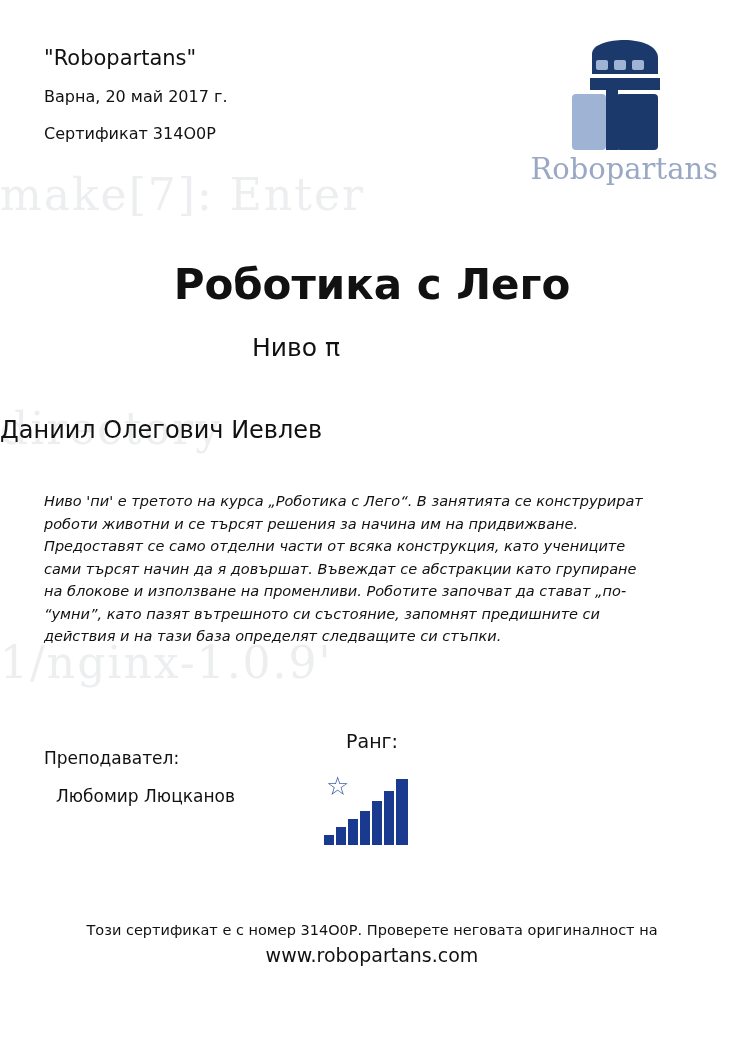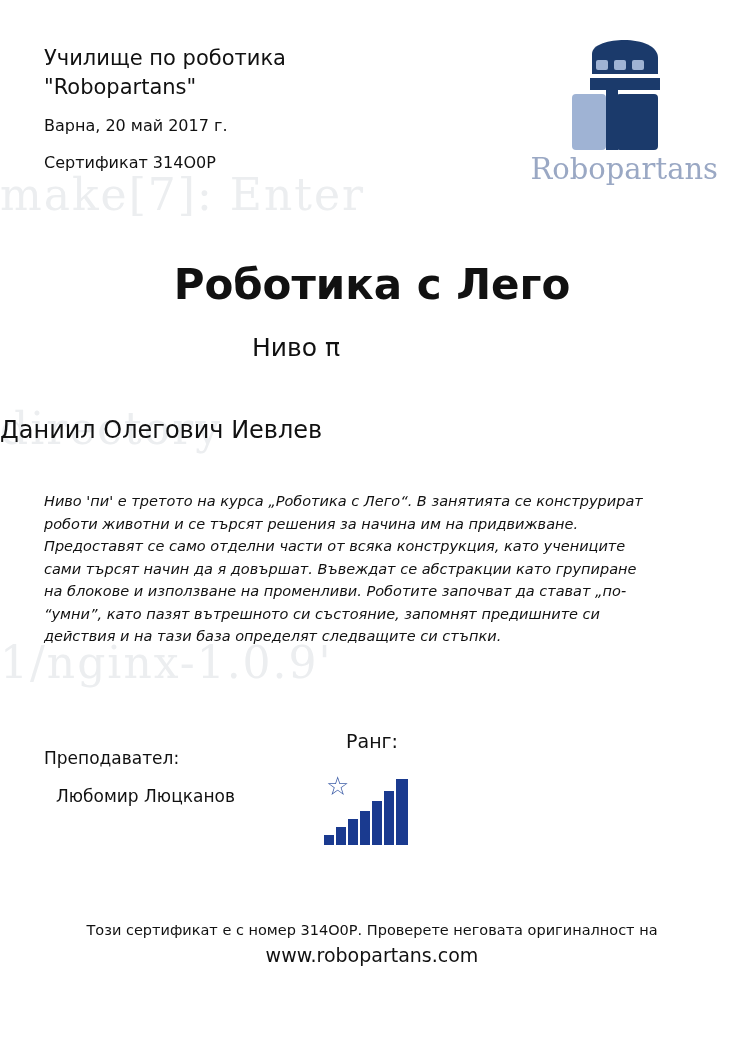--- a/index.html
+++ b/index.html
@@ -206,21 +206,20 @@
     
     
     
     
     
   </div>
 
   <div class="content">
 
     <div class="header">
-      <div class="school-name">Училище по роботика</div>
       <div class="school-name">"Robopartans"</div>
       <div class="place-date">Варна, 20 май 2017 г.</div>
       <div class="cert-number">Сертификат 314О0Р</div>
     </div>
 
     <div class="logo-block">
       <svg class="logo-mark" viewBox="0 0 120 112">
         <path d="M30 14 C30 4, 48 0, 62 0 C80 0, 96 6, 96 18 L96 34 L30 34 Z" fill="#1b3a6b"></path>
         <rect x="34" y="20" width="12" height="10" rx="2" fill="#9fb3d4"></rect>
         <rect x="52" y="20" width="12" height="10" rx="2" fill="#9fb3d4"></rect>

